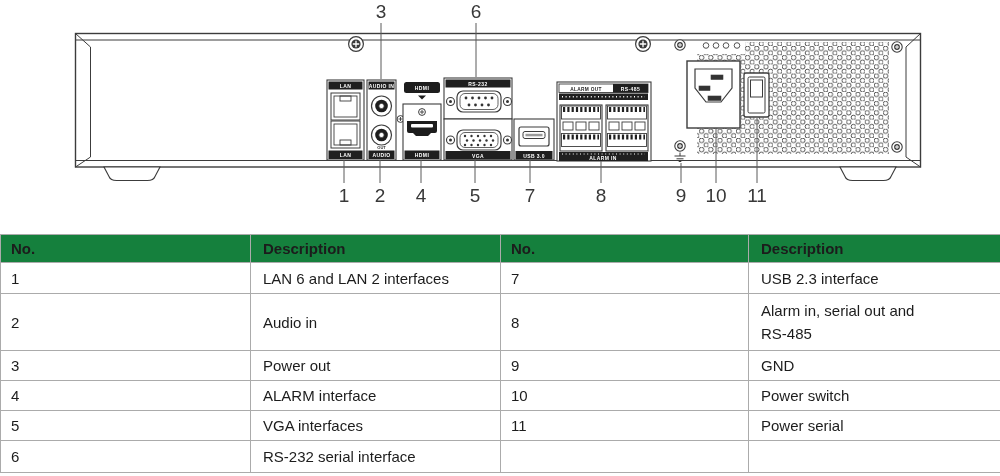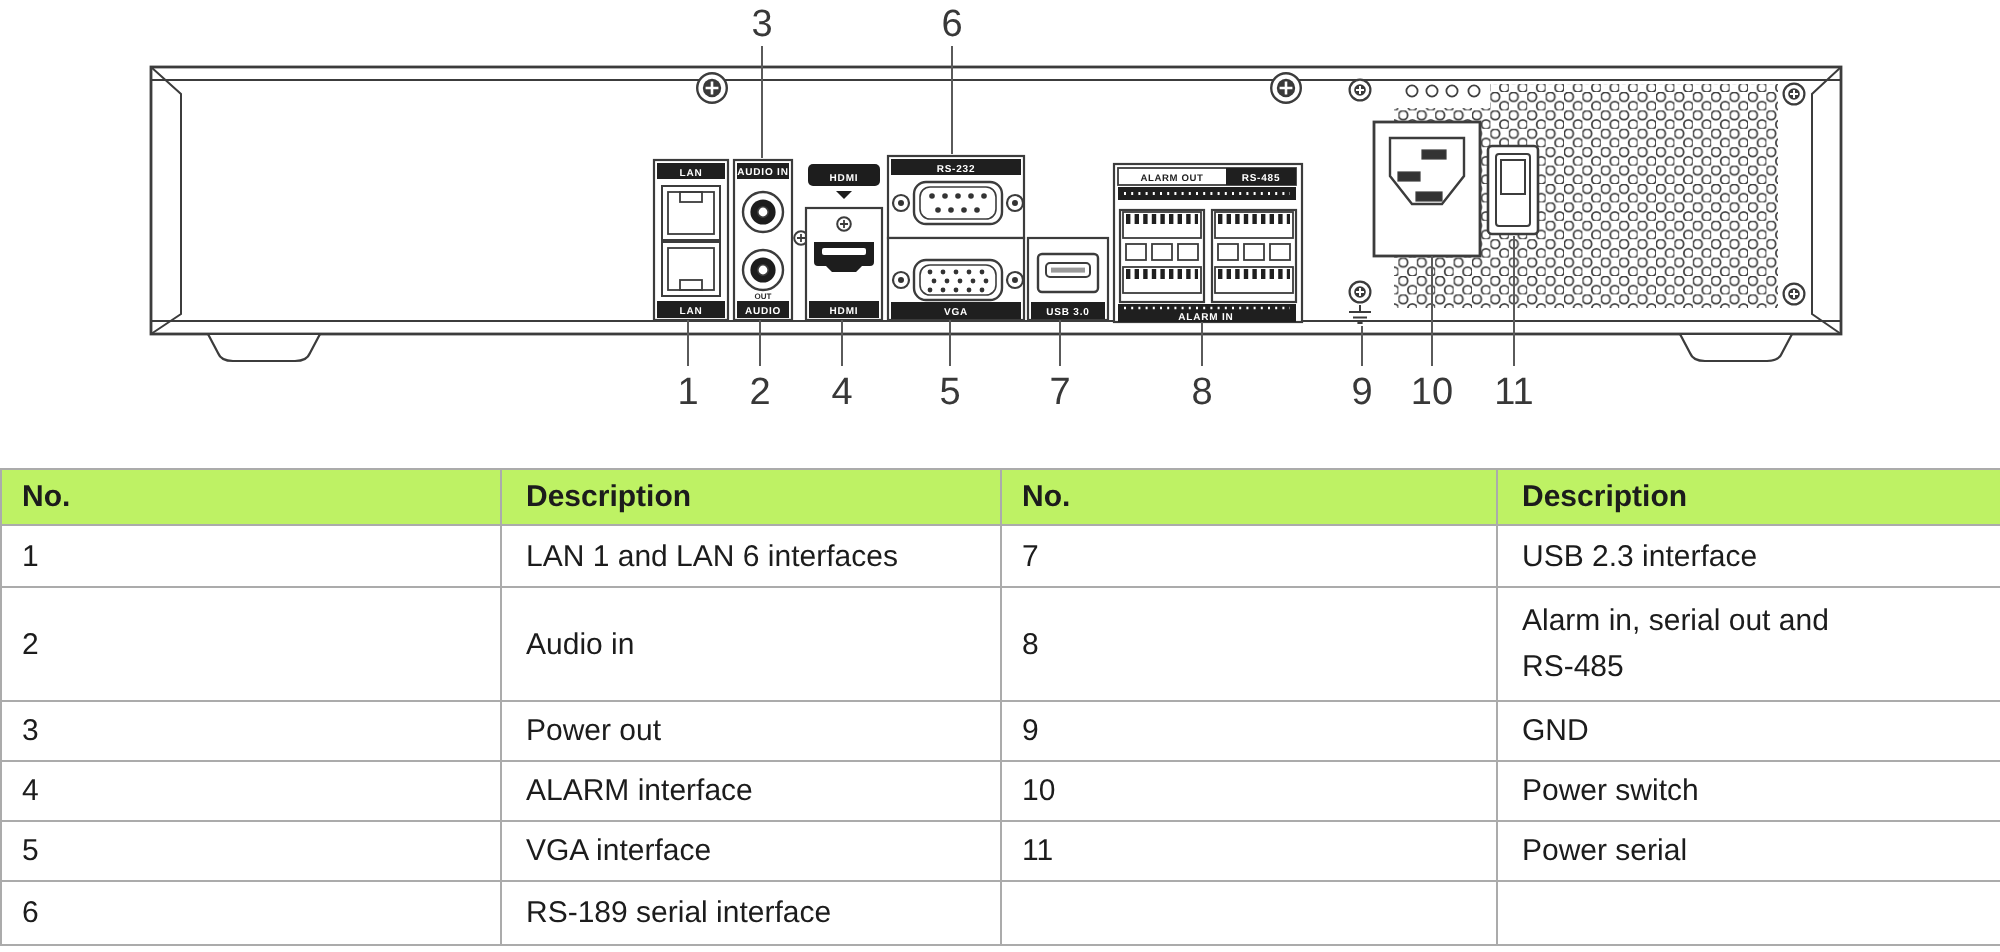--- a/index.html
+++ b/index.html
@@ -6,21 +6,21 @@
   body{width:1000px;height:476px;font-family:"Liberation Sans",sans-serif;overflow:hidden;}
   .diagram-wrap{width:1000px;height:234px;}
   svg text{font-family:"Liberation Sans",sans-serif;}
   .pl{font-size:5px;font-weight:bold;fill:#fff;text-anchor:middle;letter-spacing:.4px;}
   .pl-dark{font-size:4.8px;font-weight:bold;fill:#1f1f1f;text-anchor:middle;letter-spacing:.3px;}
   .micro{font-size:4px;font-weight:bold;fill:#2b2b2b;text-anchor:middle;}
   .co{font-size:19px;fill:#383838;text-anchor:middle;}
   .co-line{stroke:#5a5a5a;stroke-width:1;}
   table.desc{border-collapse:collapse;table-layout:fixed;width:1000px;font-size:15px;color:#1c1c1c;}
   table.desc td,table.desc th{border:1px solid #ababab;padding:1px 10px;vertical-align:middle;text-align:left;overflow:hidden;}
-  table.desc th{background:#bef264;font-weight:bold;font-size:15px;}
+  table.desc th{background:#15803d;font-weight:bold;font-size:15px;}
   table.desc .desc-col{padding-left:12px;}
   tr.rh0{height:28px;} tr.rh1{height:31px;} tr.rh2{height:57px;} tr.rh3{height:30px;}
   tr.rh4{height:30px;} tr.rh5{height:30px;} tr.rh6{height:32px;}
   .two-line span{display:block;line-height:1.55;}
 </style>
 </head>
 <body>
 
 <div class="diagram-wrap">
 <svg width="1000" height="234" viewBox="0 0 1000 234" xmlns="http://www.w3.org/2000/svg">
@@ -276,21 +276,21 @@
     </colgroup>
   <tbody>
       <tr class="rh0">
     <th>No.</th>
     <th class="desc-col">Description</th>
     <th>No.</th>
     <th class="desc-col">Description</th>
   </tr>
   <tr class="rh1">
     <td>1</td>
-    <td class="desc-col">LAN 1 and LAN 6 interfaces</td>
+    <td class="desc-col">LAN 6 and LAN 2 interfaces</td>
     <td>7</td>
     <td class="desc-col">USB 2.3 interface</td>
   </tr>
   <tr class="rh2">
     <td>2</td>
     <td class="desc-col">Audio in</td>
     <td>8</td>
     <td class="desc-col two-line">
       <span>Alarm in, serial out and</span>
       <span>RS-485</span>
@@ -303,24 +303,24 @@
     <td class="desc-col">GND</td>
   </tr>
   <tr class="rh4">
     <td>4</td>
     <td class="desc-col">ALARM interface</td>
     <td>10</td>
     <td class="desc-col">Power switch</td>
   </tr>
   <tr class="rh5">
     <td>5</td>
-    <td class="desc-col">VGA interface</td>
+    <td class="desc-col">VGA interfaces</td>
     <td>11</td>
     <td class="desc-col">Power serial</td>
   </tr>
   <tr class="rh6">
     <td>6</td>
-    <td class="desc-col">RS-189 serial interface</td>
+    <td class="desc-col">RS-232 serial interface</td>
     <td></td>
     <td class="desc-col"></td>
   </tr>
 </tbody>
   </table>
 
 </body></html>

